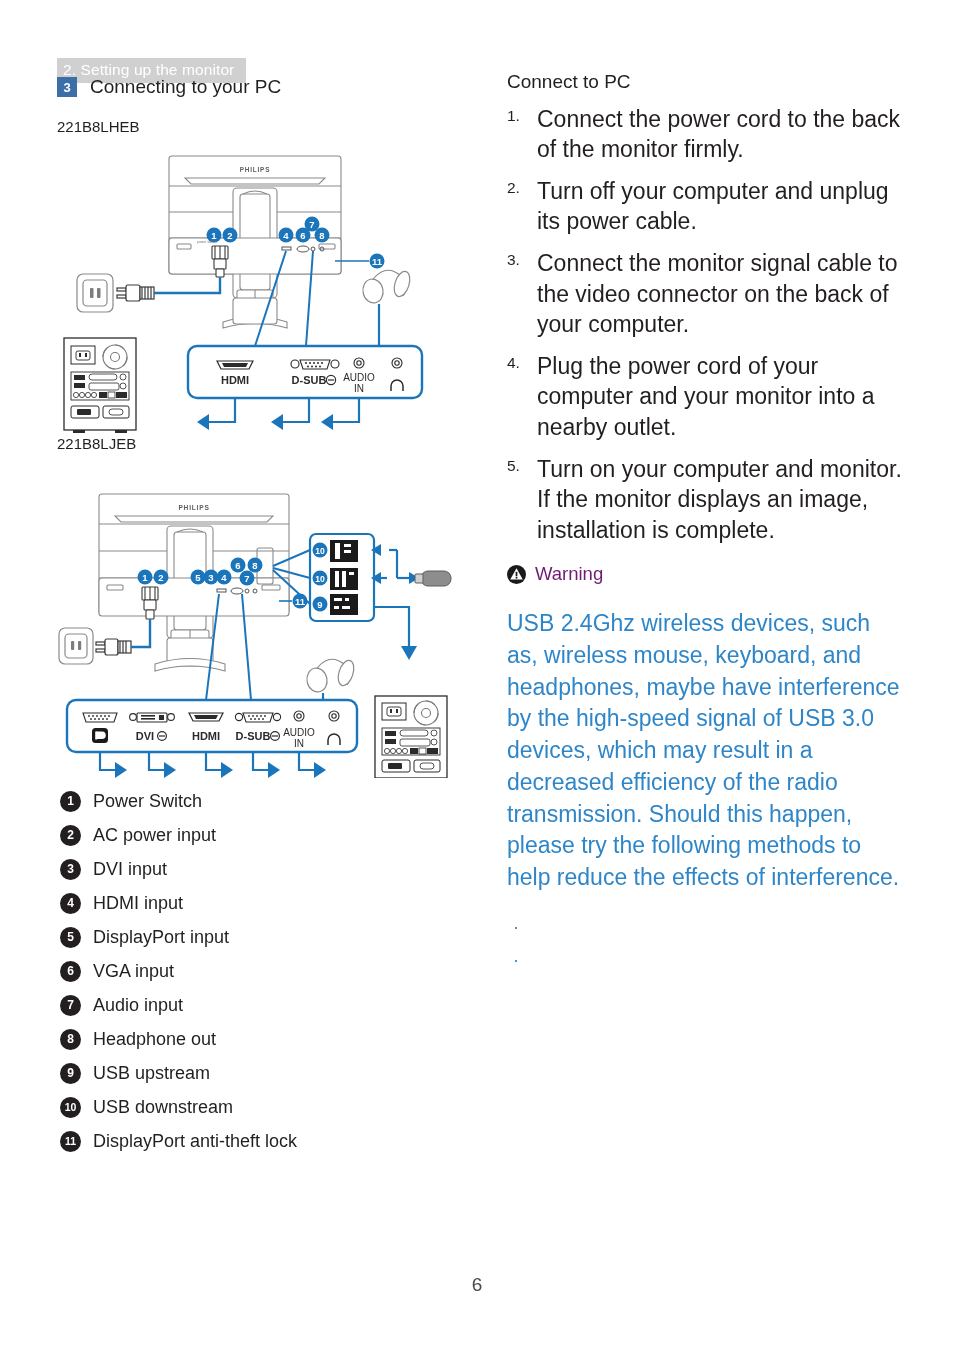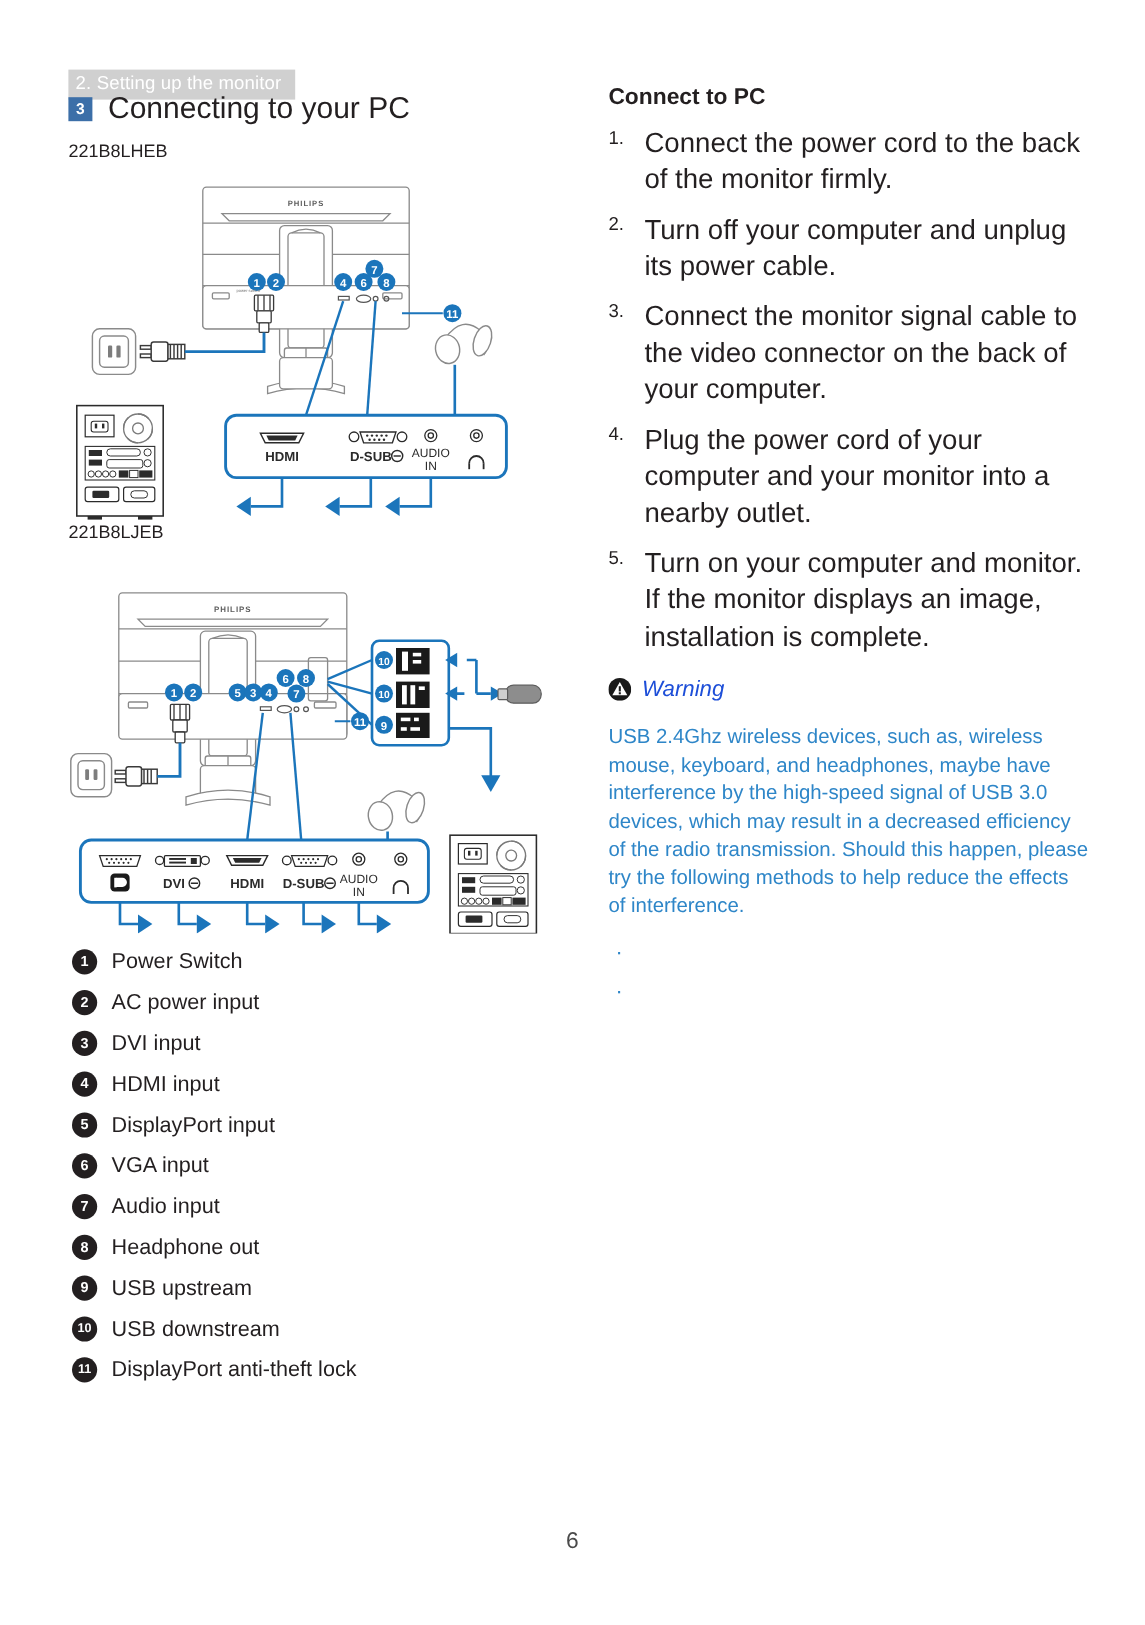--- a/index.html
+++ b/index.html
@@ -16,38 +16,38 @@
     background:#d0d0d0;color:#ffffff;
     font-size:15.5px;letter-spacing:.1px;
     padding:3px 12px 4px 6px;line-height:1.15;
     white-space:nowrap;
   }
   .sec-head{position:absolute;left:57px;top:76px;display:flex;align-items:center;gap:13px;}
   .sec-badge{
     width:20px;height:20px;background:#3c6fa8;color:#fff;
     font-size:13px;font-weight:700;display:flex;align-items:center;justify-content:center;
   }
-  .sec-title{font-size:25px;color:#231f20;}
+  .sec-title{font-size:19px;color:#231f20;}
 
   .model-label{position:absolute;font-size:15px;color:#231f20;}
   #model1{left:57px;top:118px;}
   #model2{left:57px;top:435px;text-align:center;}
   .right-col{position:absolute;left:507px;top:70px;width:400px;}
 
   
-  .r-title{font-size:19px;color:#231f20;margin:0 0 10px 0;line-height:1.25;font-weight:bold;}
+  .r-title{font-size:19px;color:#231f20;margin:0 0 10px 0;line-height:1.25;}
   ol.steps{list-style:none;margin:0;padding:0;}
   ol.steps li{display:flex;margin-bottom:11px;}
   ol.steps .num{width:30px;flex:0 0 30px;font-size:15.5px;color:#231f20;padding-top:3px;}
   ol.steps .txt{font-size:23px;line-height:1.33;color:#231f20;}
 
   .warn-head{display:flex;align-items:center;gap:9px;margin:18px 0 2px 0;}
   .warn-icon{width:19px;height:19px;flex:0 0 19px;}
-  .warn-label{font-size:18.5px;color:#1d4ed8;font-style:italic;}
-  .warn-body{font-size:17px;line-height:1.38;color:#2e86c8;}
+  .warn-label{font-size:18.5px;color:#701a75;}
+  .warn-body{font-size:23px;line-height:1.38;color:#2e86c8;}
   ul.tips{list-style:none;margin:16px 0 0 0;padding:0;}
   ul.tips li{display:flex;margin-bottom:12px;}
   ul.tips .bullet{width:34px;flex:0 0 34px;font-size:18px;color:#2e86c8;text-align:left;padding-left:6px;}
   ul.tips .txt{font-size:18.5px;line-height:1.36;color:#2e86c8;}
 
   
   .legend{position:absolute;left:60px;top:784px;width:380px;}
   .legend-row{display:flex;align-items:center;height:34px;}
   .legend-badge{
     width:21px;height:21px;border-radius:50%;background:#231f20;color:#fff;

